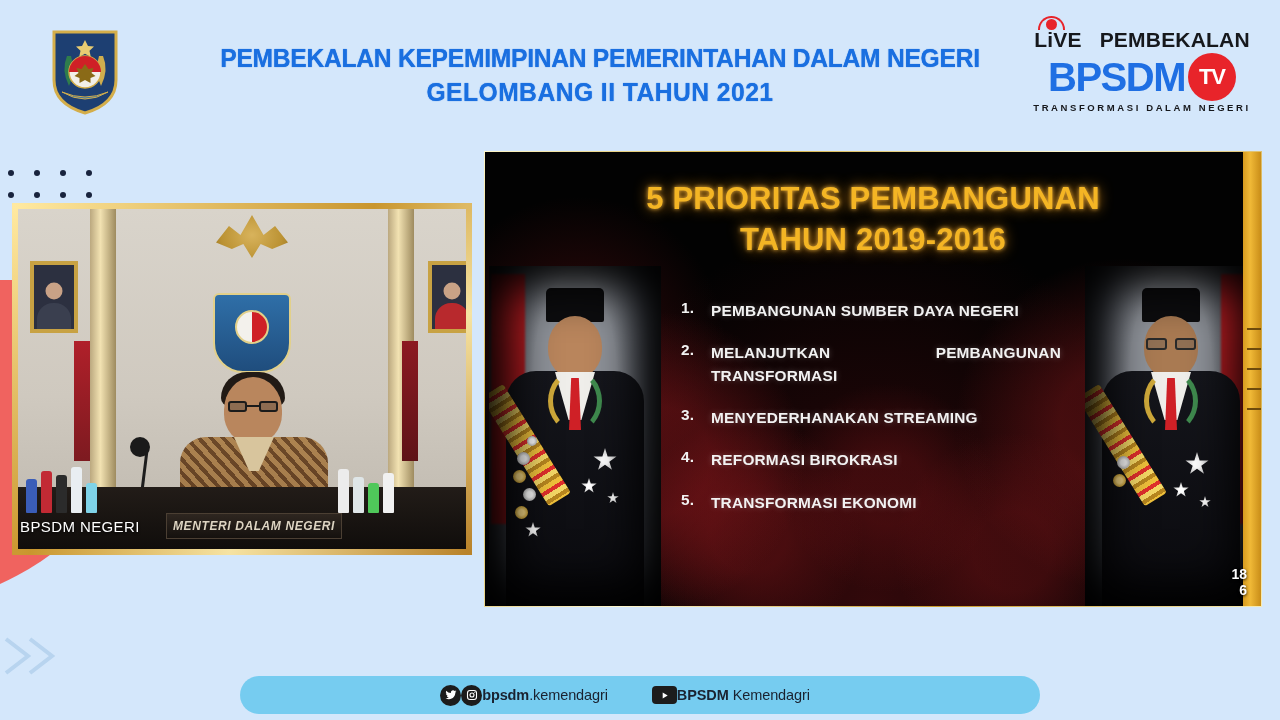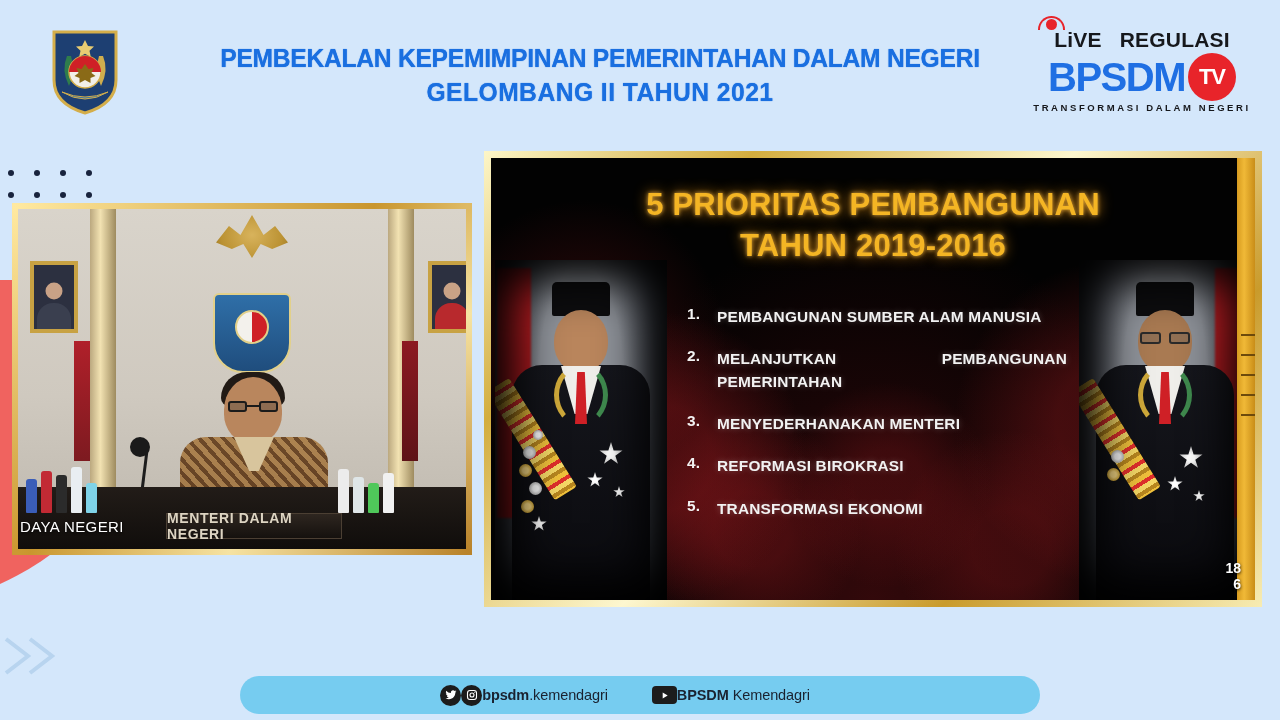--- a/index.html
+++ b/index.html
@@ -216,40 +216,40 @@
     left: 0; bottom: 0; width: 100%; height: 62px;
     background: linear-gradient(180deg,#221c18,#100d0b);
   }
   .vf-plate {
     left: 148px; bottom: 10px; width: 176px; height: 26px;
     background: linear-gradient(180deg,#2e2620,#15110e);
     border: 1px solid #4b3f33;
     display: flex; align-items: center; justify-content: center;
   }
   .vf-plate span {
-    color: #ddd4c2; font-size: 14px; font-weight: 700; letter-spacing: 0.6px;
+    color: #ddd4c2; font-size: 12px; font-weight: 700; letter-spacing: 0.6px; font-style: italic;
   }
   .vf-bottles {
     bottom: 36px; height: 56px; display: flex; align-items: flex-end; gap: 4px;
   }
   .vf-bottles.l { left: 8px; }
   .vf-bottles.r { left: 320px; }
   .vf-bottles i { display:block; width: 11px; border-radius: 3px 3px 1px 1px; }
   .vf-caption {
     position: absolute; left: 0; bottom: 14px;
     color: #fff; font-size: 15px; letter-spacing: 0.4px;
     text-shadow: 0 1px 3px rgba(0,0,0,.9);
     padding-left: 2px;
   }
 
   
   .slide-panel {
     position: absolute; left: 484px; top: 151px;
     width: 778px; height: 456px;
-    padding: 7px;
+    padding: 1px;
     background: linear-gradient(135deg,#fdf6c8 0%,#d3ad3e 22%,#fdf7cf 48%,#c99b2c 74%,#f7ecb3 100%);
   }
   .slide {
     position: relative;
     width: 100%; height: 100%;
     background: #020202;
     overflow: hidden;
   }
   .slide-bokeh {
     position:absolute; inset:0;
@@ -460,21 +460,21 @@
   <div class="header-title">
     <div class="line1">PEMBEKALAN KEPEMIMPINAN PEMERINTAHAN DALAM NEGERI</div>
     <div class="line2">GELOMBANG  II TAHUN 2021</div>
   </div>
 
   <div class="logo-box">
     <div class="logo-live">
       <span class="arc"></span>
       <span class="dotred"></span>
       <span class="lv">LiVE</span>
-      <span>REGULASI</span>
+      <span>PEMBEKALAN</span>
     </div>
     <div class="logo-main">
       <span class="logo-bpsdm">BPSDM</span>
       <span class="logo-tv">TV</span>
     </div>
     <div class="logo-sub">TRANSFORMASI DALAM NEGERI</div>
   </div>
 
   <div class="video-panel">
     <div class="vf vf-wall"></div>
@@ -524,21 +524,21 @@
       <i style="height:44px;background:#ececec"></i>
       <i style="height:36px;background:#dfe6e8"></i>
       <i style="height:30px;background:#4fc85a"></i>
       <i style="height:40px;background:#f1f1f1"></i>
     </div>
 
     <div class="vf vf-plate">
       <span>MENTERI DALAM NEGERI</span>
     </div>
 
-    <div class="vf-caption">DAYA NEGERI</div>
+    <div class="vf-caption">BPSDM NEGERI</div>
   </div>
 
   <div class="slide-panel">
     <div class="slide">
       <div class="slide-bokeh"></div>
 
       <div class="portrait left">
         <div class="pt-bg"></div>
         <div class="pt-flag"></div>
         <div class="pt-suit"></div>
@@ -583,29 +583,29 @@
       </div>
 
       <div class="slide-title">
         <div>5 PRIORITAS PEMBANGUNAN</div>
         <div>TAHUN 2019-2016</div>
       </div>
 
       <ul class="slide-list">
         <li class="wrap">
           <span class="num">1.</span>
-          <span class="txt">PEMBANGUNAN SUMBER ALAM MANUSIA</span>
+          <span class="txt">PEMBANGUNAN SUMBER DAYA NEGERI</span>
         </li>
         <li class="wrap">
           <span class="num">2.</span>
-          <span class="txt">MELANJUTKAN PEMBANGUNAN PEMERINTAHAN</span>
+          <span class="txt">MELANJUTKAN PEMBANGUNAN TRANSFORMASI</span>
         </li>
         <li>
           <span class="num">3.</span>
-          <span class="txt" style="text-align:left">MENYEDERHANAKAN MENTERI</span>
+          <span class="txt" style="text-align:left">MENYEDERHANAKAN STREAMING</span>
         </li>
         <li>
           <span class="num">4.</span>
           <span class="txt" style="text-align:center">REFORMASI BIROKRASI</span>
         </li>
         <li>
           <span class="num">5.</span>
           <span class="txt" style="text-align:center">TRANSFORMASI EKONOMI</span>
         </li>
       </ul>

